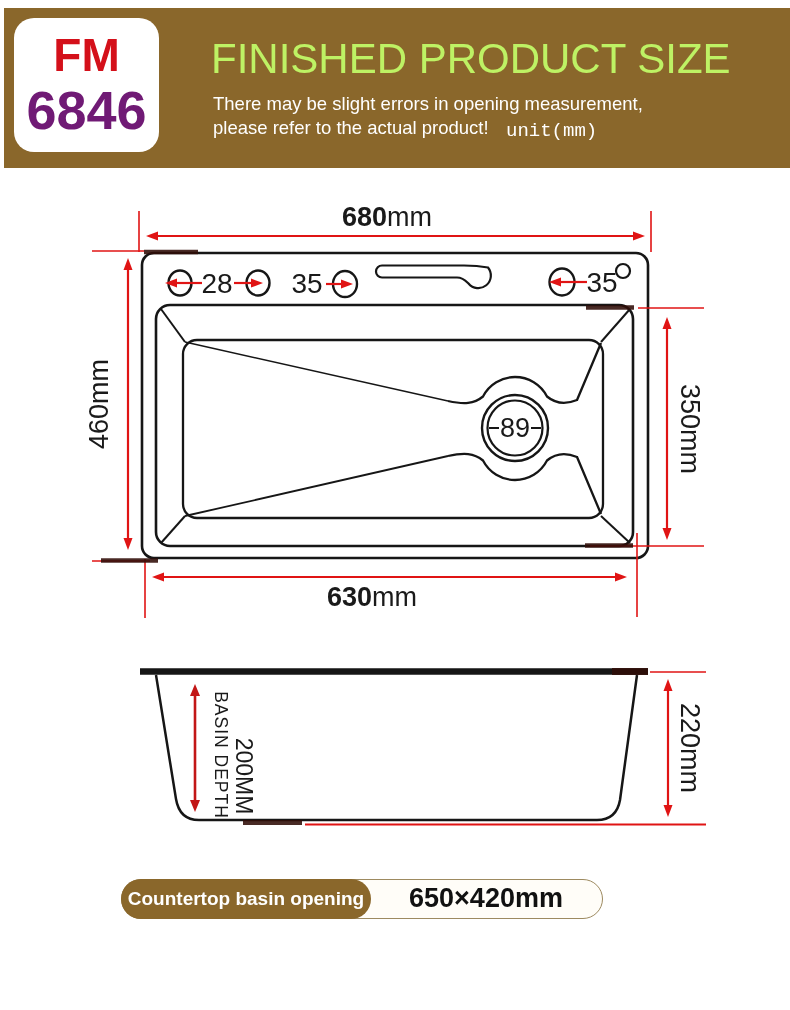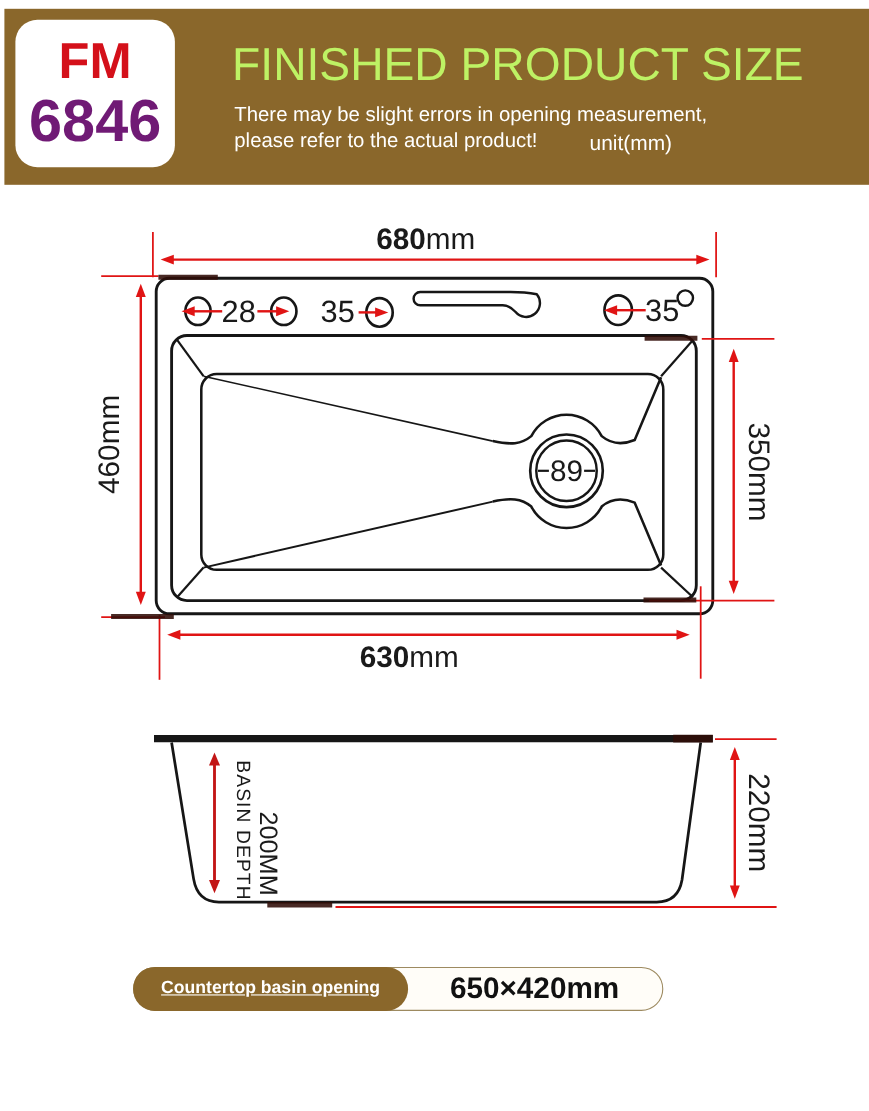--- a/index.html
+++ b/index.html
@@ -16,33 +16,33 @@
     display:flex;flex-direction:column;align-items:center;justify-content:center;
   }
   .model-fm{color:#d4101a;font-weight:bold;font-size:46px;line-height:50px;}
   .model-num{color:#701a75;font-weight:bold;font-size:54px;line-height:60px;}
   .banner-title{
     position:absolute;left:207px;top:26px;width:575px;
     color:#bef264;font-weight:normal;font-size:42px;line-height:50px;white-space:nowrap;
   }
   .banner-sub1{position:absolute;left:209px;top:85px;color:#ffffff;font-size:18.5px;white-space:nowrap;}
   .banner-sub2{position:absolute;left:209px;top:109px;color:#ffffff;font-size:18.5px;white-space:nowrap;}
-  .banner-unit{position:absolute;left:532px;top:112px;color:#ffffff;font-size:19px;white-space:nowrap;}
+  .banner-unit{position:absolute;left:502px;top:112px;color:#ffffff;font-size:19px;white-space:nowrap;font-family:Liberation Mono, monospace;}
   
   .diagram{position:absolute;left:0;top:180px;width:790px;height:690px;}
   
   .pill{
     position:absolute;left:121px;top:879px;width:482px;height:40px;
     background:#fffdf8;border:1.5px solid #9d8a60;border-radius:21px;box-sizing:border-box;
   }
   .pill-label{
     position:absolute;left:-1px;top:-1px;width:250px;height:40px;
     background:#8a672b;border-radius:21px;
     display:flex;align-items:center;justify-content:center;
-    color:#ffffff;font-weight:bold;font-size:16px;white-space:nowrap;text-decoration:underline;
+    color:#ffffff;font-weight:bold;font-size:19px;white-space:nowrap;
   }
   .pill-value{
     position:absolute;left:249px;top:0;width:230px;height:37px;
     display:flex;align-items:center;justify-content:center;
     color:#111111;font-weight:bold;font-size:27px;white-space:nowrap;
   }
   svg text{font-family:"Liberation Sans",sans-serif;fill:#1a1a1a;}
 </style>
 </head>
 <body>

